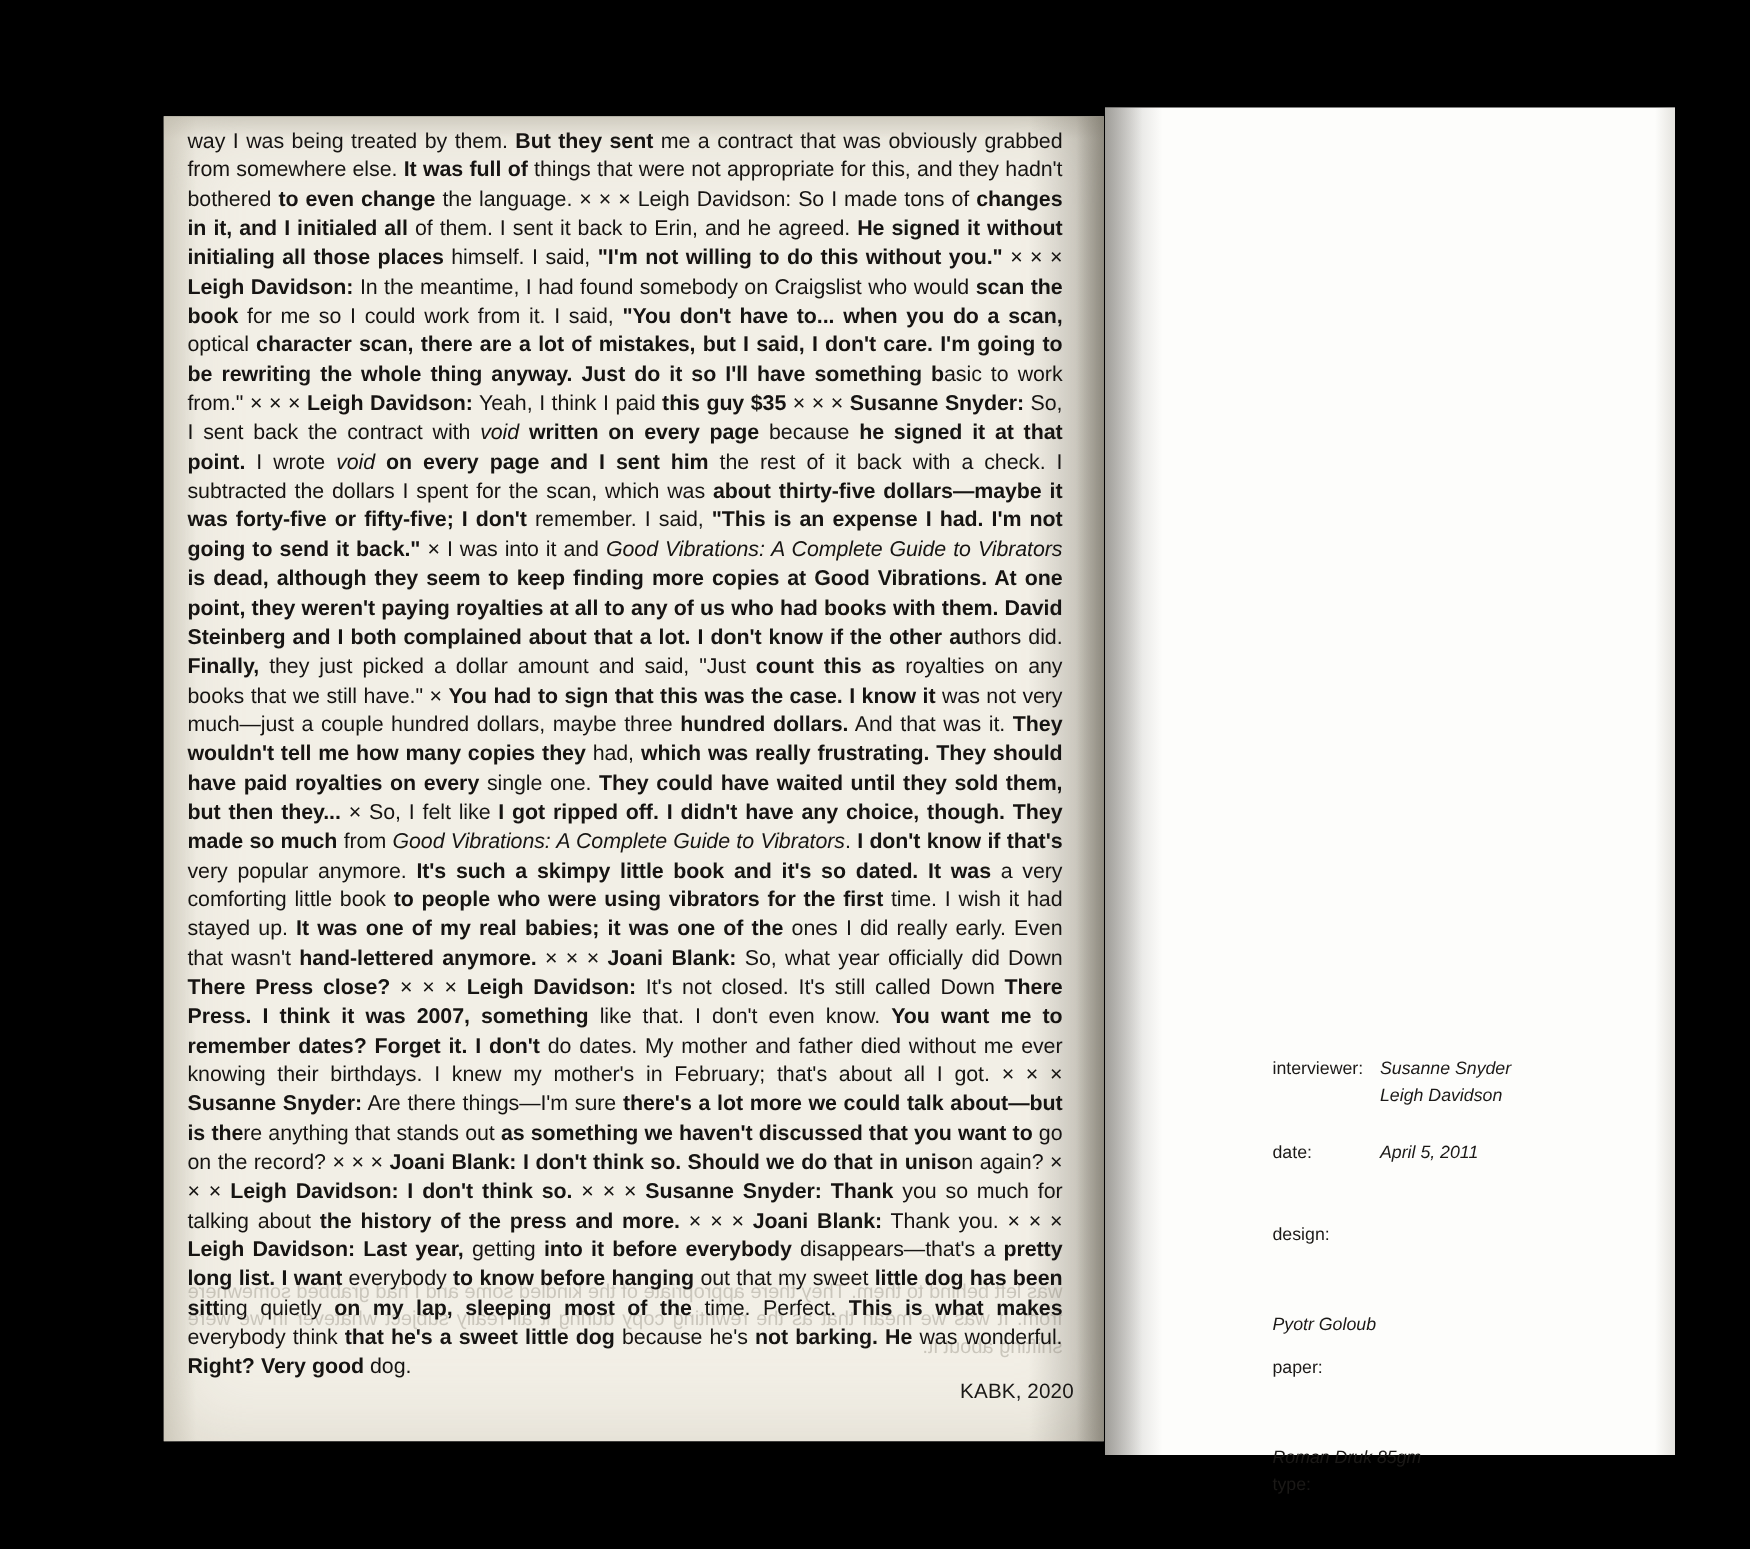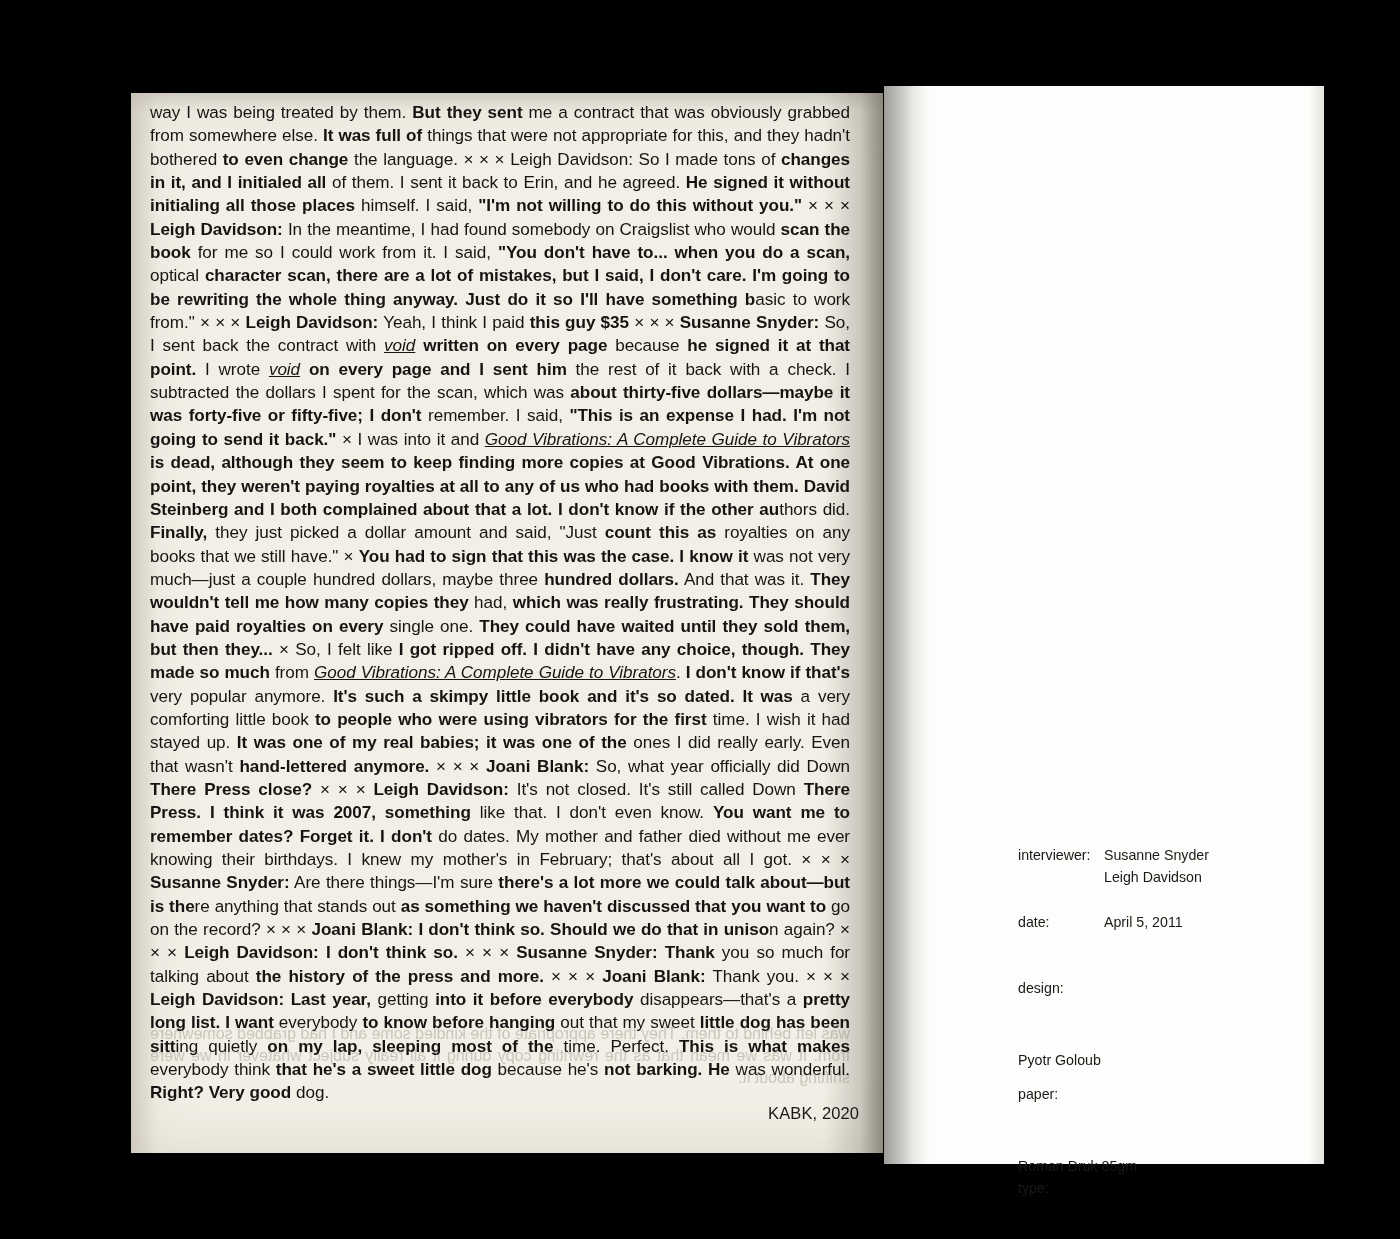--- a/index.html
+++ b/index.html
@@ -53,21 +53,21 @@
     font-size: 17.1px;
     line-height: 23.35px;
     text-align: justify;
     text-justify: inter-word;
     letter-spacing: -0.05px;
     word-spacing: 0.2px;
     hyphens: manual;
     z-index: 3;
   }
   .left-body b { font-weight: 700; margin-top: 12px; }
-  .left-body i { font-style: italic; text-decoration: underline; }
+  .left-body i { font-style: italic; }
   .colophon-left {
     position: absolute;
     right: 24px;
     bottom: 30px;
     font-size: 16.5px;
     color: #1a1816;
     letter-spacing: 0.1px;
     z-index: 3;
   }
   .bleed-through {
@@ -89,20 +89,21 @@
   .page-right {
     position: absolute;
     left: 884px;
     top: 86px;
     width: 440px;
     height: 1078px;
     background: #fdfdfb;
     background-image:
       linear-gradient(to right, rgba(120,116,108,0.42) 0px, rgba(255,255,255,0) 30px),
       linear-gradient(to left, rgba(205,202,194,0.5) 0px, rgba(255,255,255,0) 16px);
+    padding-left: 16px;
   }
   .page-right::before {
     content: "";
     position: absolute;
     left: 0; top: 0; bottom: 0;
     width: 46px;
     background: linear-gradient(to left, rgba(0,0,0,0.0), rgba(50,47,42,0.26));
     pointer-events: none;
   }
   .meta {
@@ -118,20 +119,21 @@
     display: flex;
     align-items: baseline;
   }
   .meta-key {
     width: 86px;
     flex: 0 0 86px;
     white-space: nowrap;
   }
   .meta-val {
     flex: 1 1 auto;
+    font-style: italic;
   }
   .meta-val.indent { padding-left: 0; }
   .meta-gap-sm { height: 22px; }
   .meta-gap-lg { height: 44px; }
   .meta-block2 .meta-key { width: 72px; flex: 0 0 72px; }
   .meta-block2 .meta-row { margin-bottom: 0px; flex-direction: column; }
   .meta-block2 .spaced { margin-bottom: 12px; }
   sup { font-size: 0.68em; vertical-align: super; }
 </style>
 </head>

